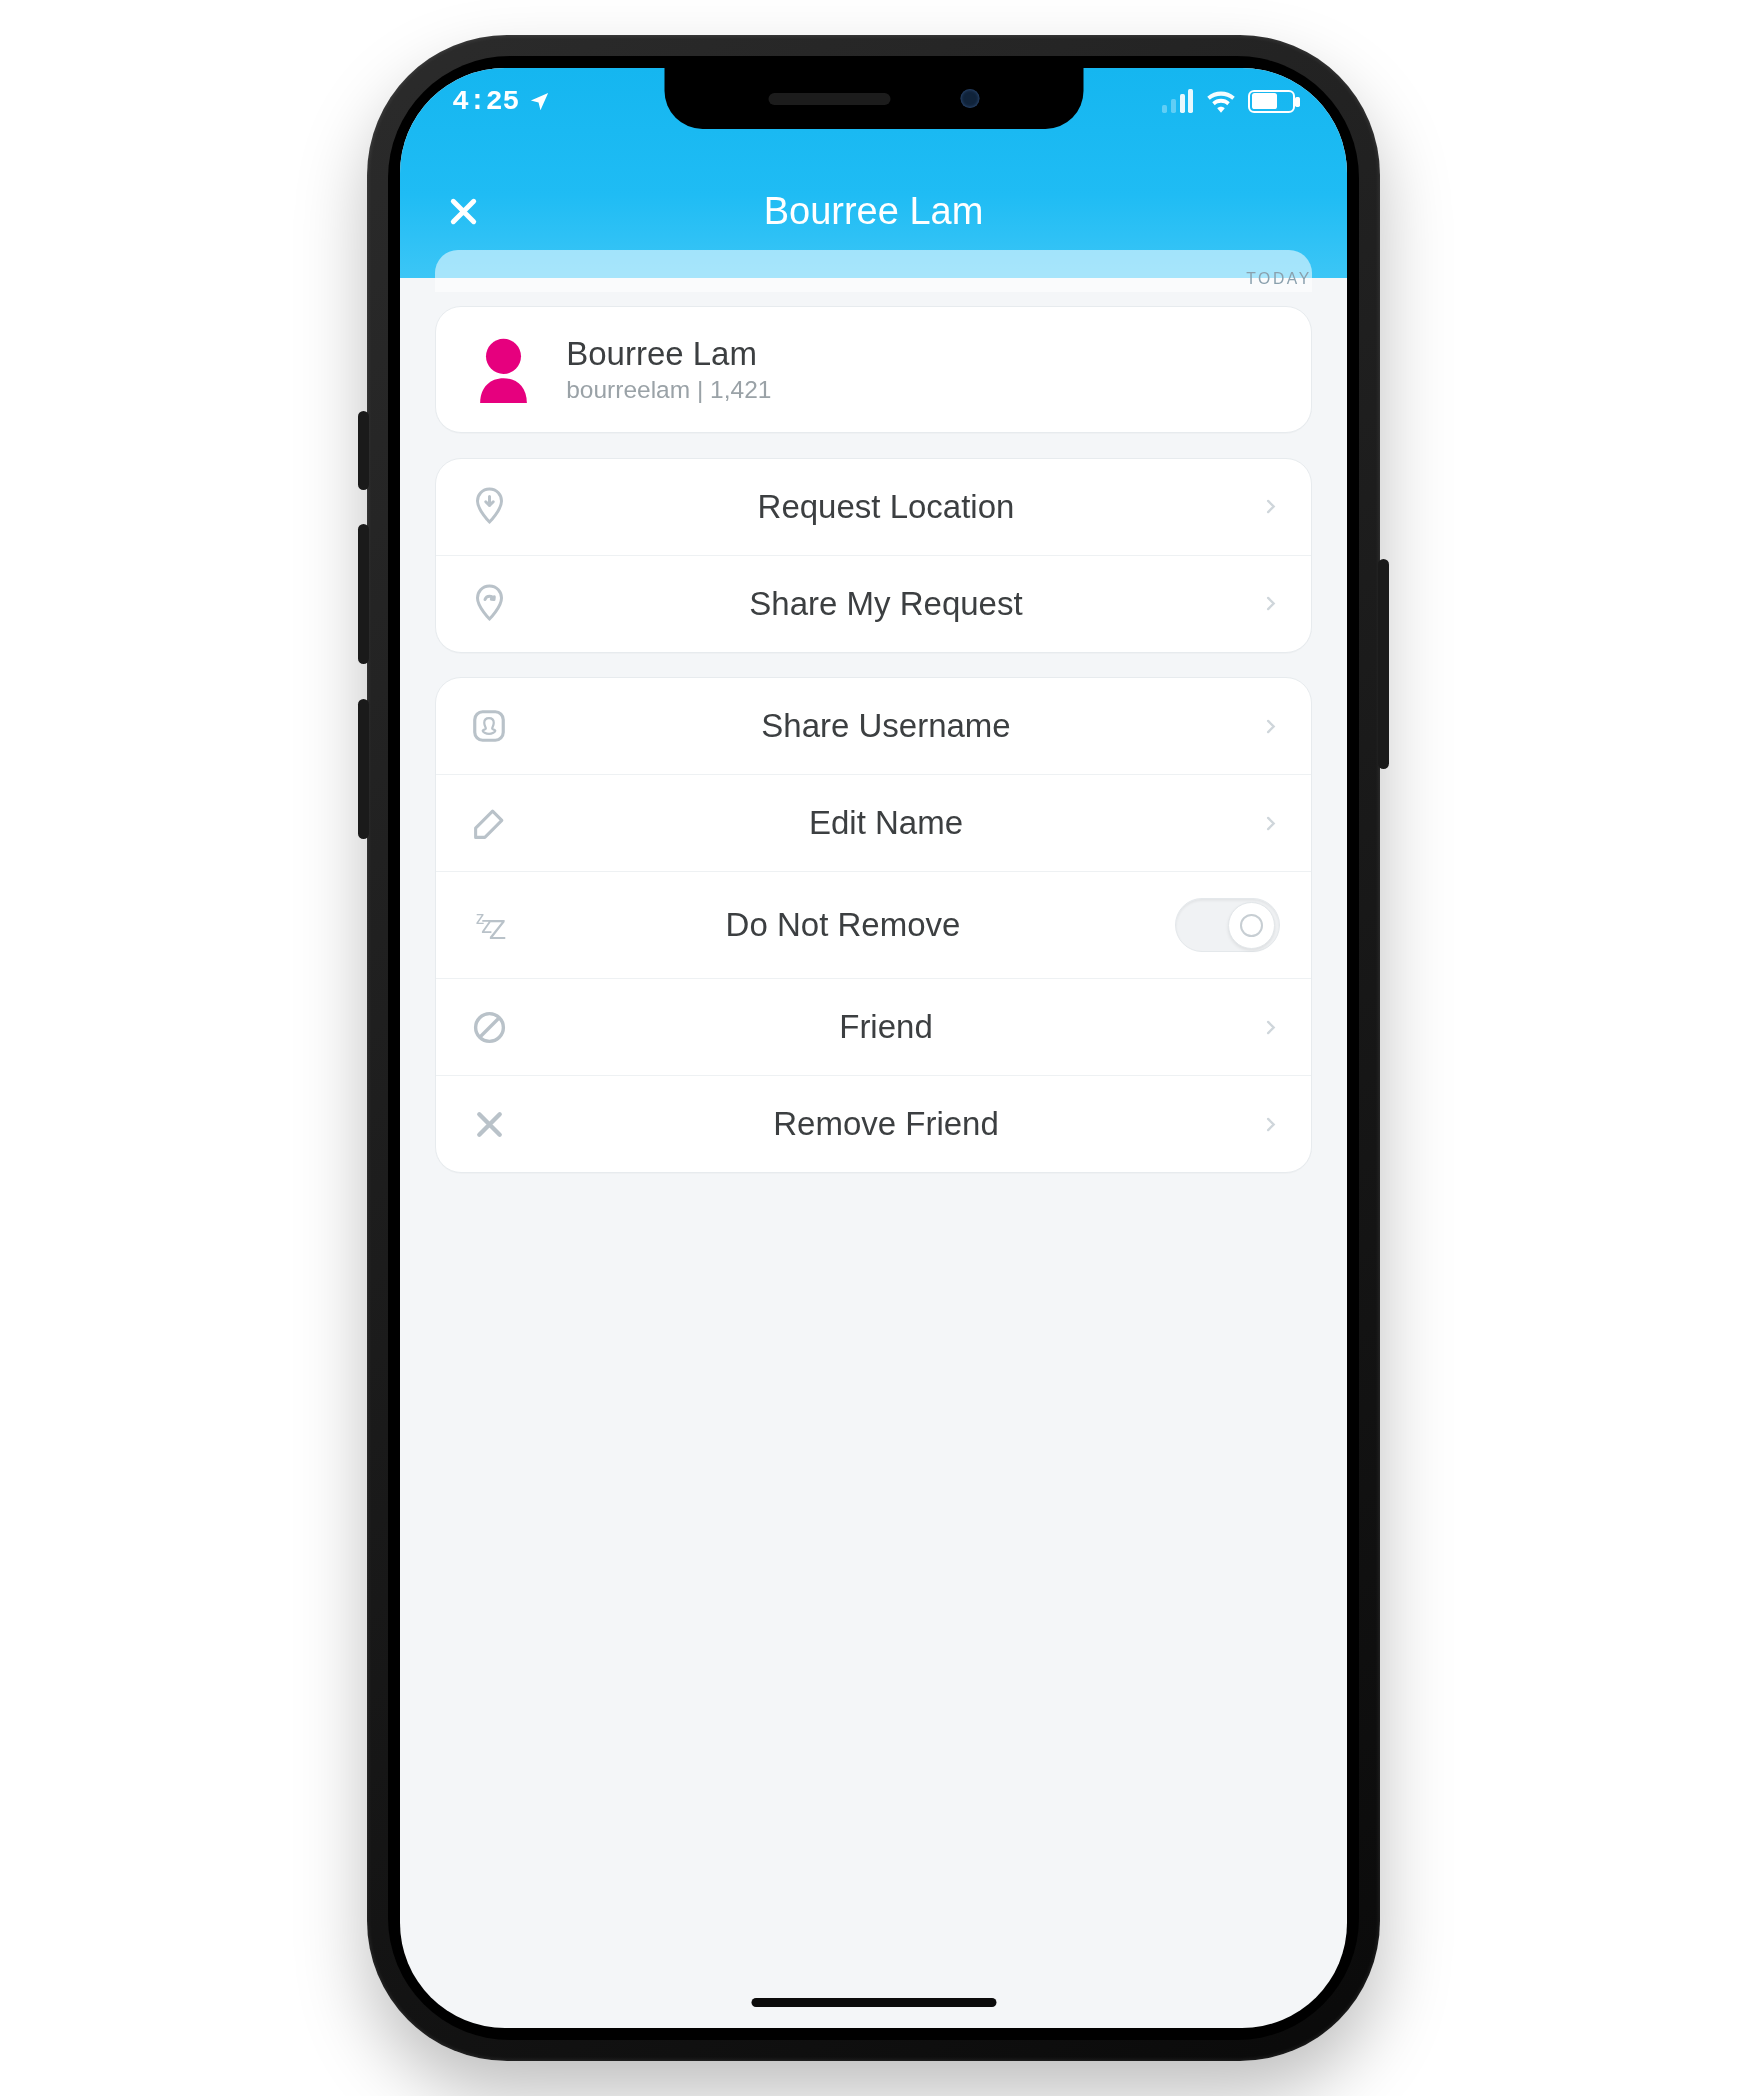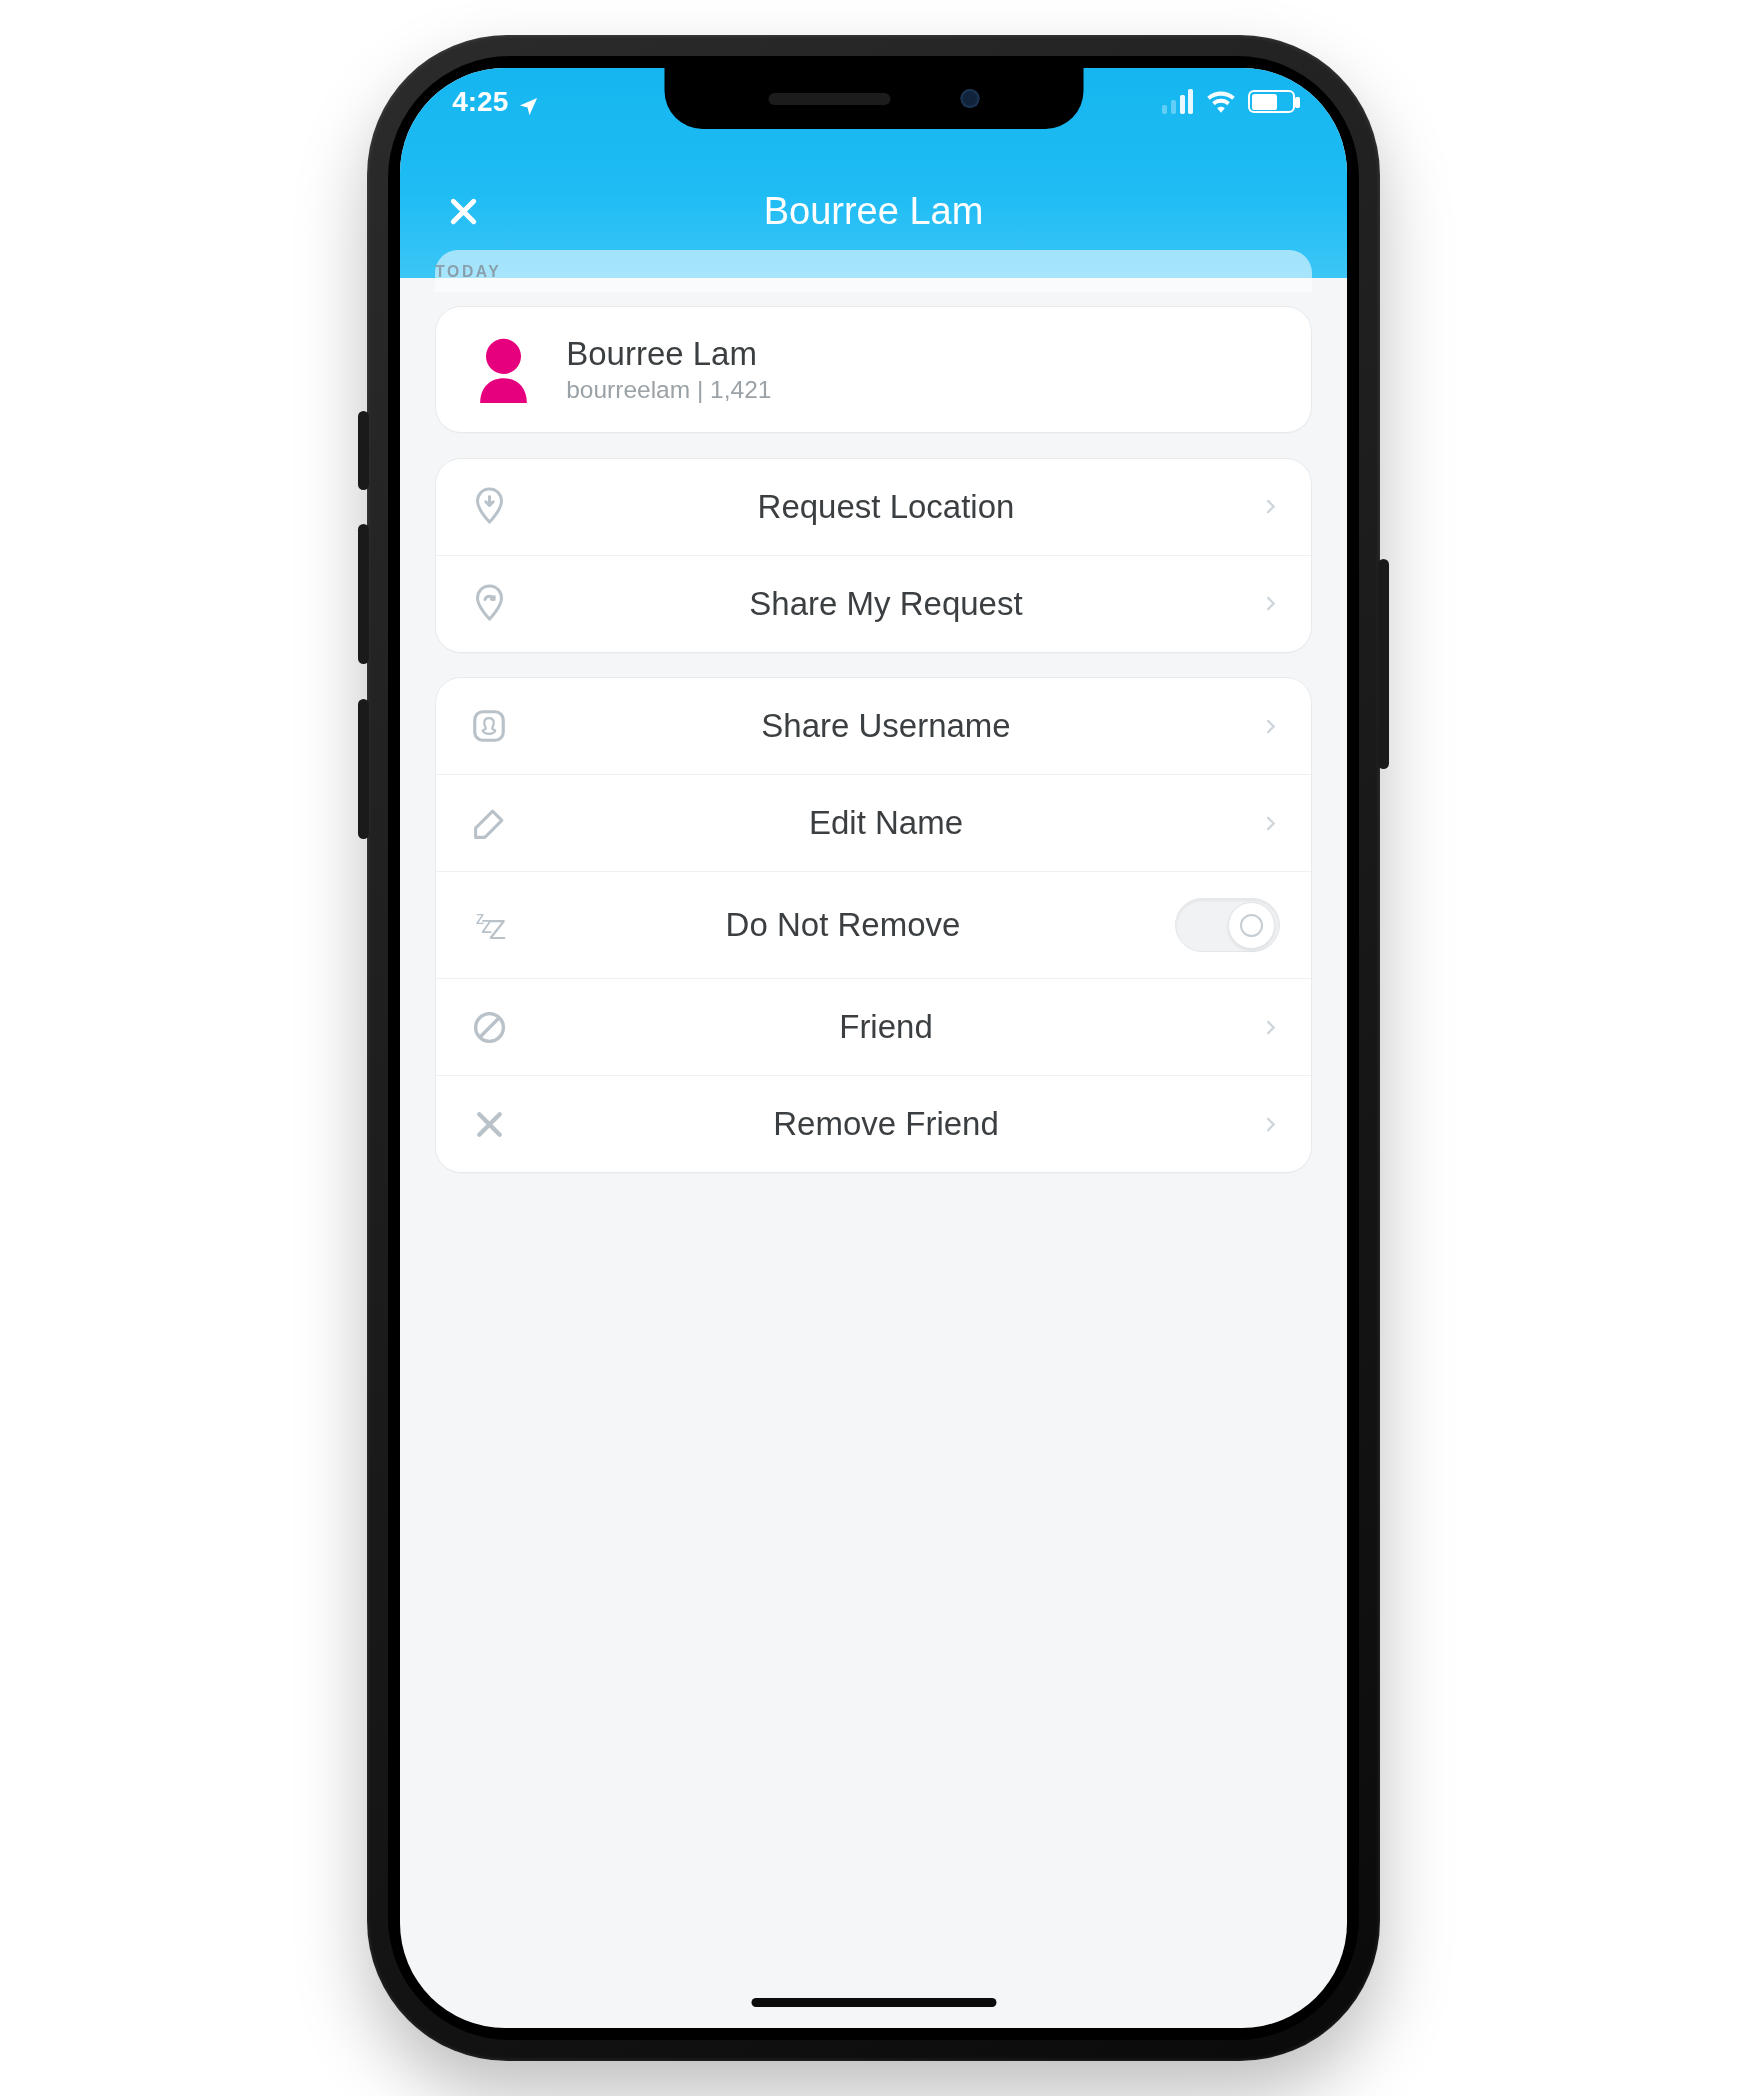--- a/index.html
+++ b/index.html
@@ -71,21 +71,21 @@
     background: linear-gradient(#15b6f0,#1fbcf4 60%,#3cc6f6);
     color: #fff;
   }
   .status-bar {
     position:absolute; top:17.5px; left:0; right:0;
     display:flex; justify-content:space-between; align-items:center;
     padding: 0 52px;
     font-size: 28px; font-weight:600;
     z-index:60;
   }
-  .status-left { display:flex; align-items:flex-end; gap:8.7px; }
+  .status-left { display:flex; align-items:center; gap:8.7px;font-family:Liberation Mono, monospace; }
   .status-right { display:flex; align-items:center; gap:12.2px; }
   .signal { display:flex; gap:3.5px; align-items:flex-end; opacity:0.9; }
   .signal span { width:5.2px; background:#fff; border-radius:1.7px; }
   .signal span:nth-child(1){height:8.7px; opacity:0.35;}
   .signal span:nth-child(2){height:14px; opacity:0.35;}
   .signal span:nth-child(3){height:19px;}
   .signal span:nth-child(4){height:24.5px;}
   .wifi { width:30px; height:23px; position:relative; }
   .battery {
     width:47px; height:23px; border:2.6px solid #fff; border-radius:6.1px; position:relative;
@@ -102,21 +102,21 @@
     position:absolute; left:42px; top:50%; transform:translateY(-50%);
     width:42px; height:42px; display:flex; align-items:center; justify-content:center;
     color:#fff;
   }
   .nav-title { font-size:38px; font-weight:500; color:#fff; }
 
   .today-bar {
     position:absolute; left:35px; right:35px; bottom:-14px;
     height:42px; background:rgba(255,255,255,0.55);
     border-top-left-radius:23px; border-top-right-radius:23px;
-    text-align:left; font-size:15.7px; letter-spacing:2.6px; color:#8aa0ad; padding-top:13px;font-weight:bold;
+    text-align:right; font-size:15.7px; letter-spacing:2.6px; color:#8aa0ad; padding-top:20px;
   }
 
   
   .content {
     position:absolute; top:238px; left:35px; right:35px; bottom:0;
     overflow:hidden;
   }
   .card {
     background:#fff; border:0.9px solid #e7ebee; border-radius:26px;
     margin-bottom:24.5px;

